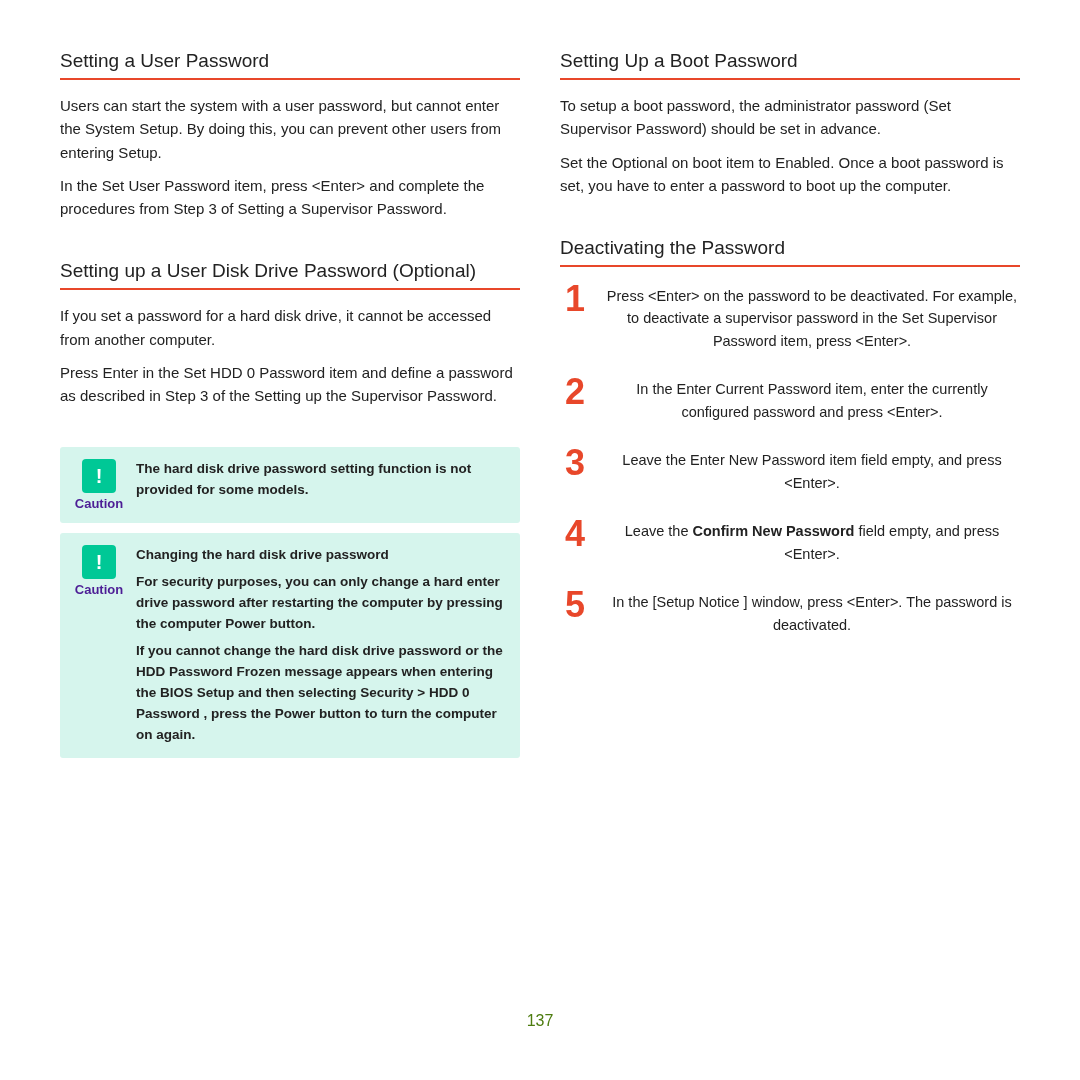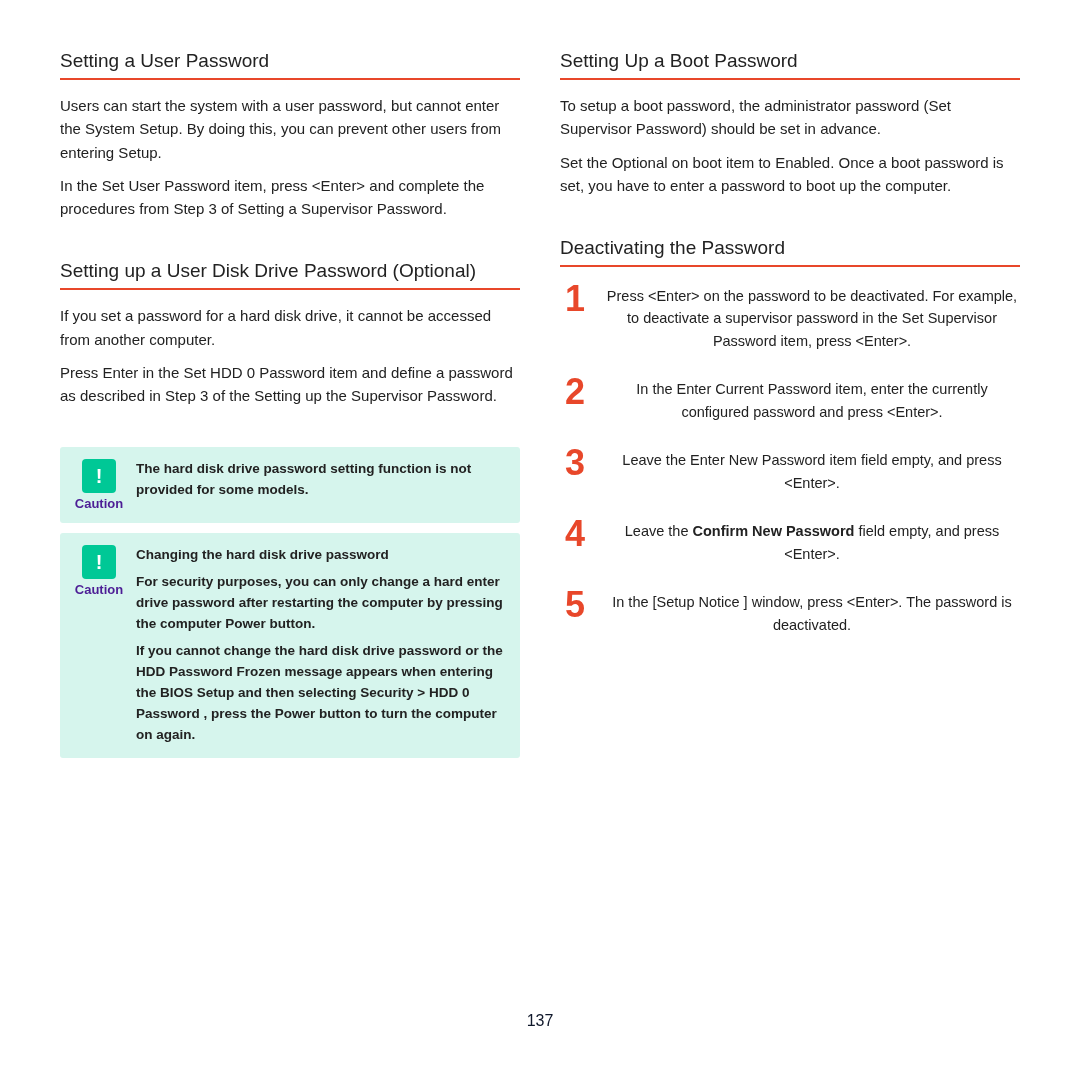--- a/index.html
+++ b/index.html
@@ -120,21 +120,21 @@
       color: #222;
       padding-top: 4px;
       text-align: center;
     }
     .step-text strong {
       font-weight: bold;
     }
     .page-number {
       text-align: center;
       font-size: 16px;
-      color: #0f172a;
+      color: #4d7c0f;
       margin-top: 10px;
     }
   </style>
 </head>
 <body>
 
 <div class="page">
   <div class="columns">
 
     <div class="col">

